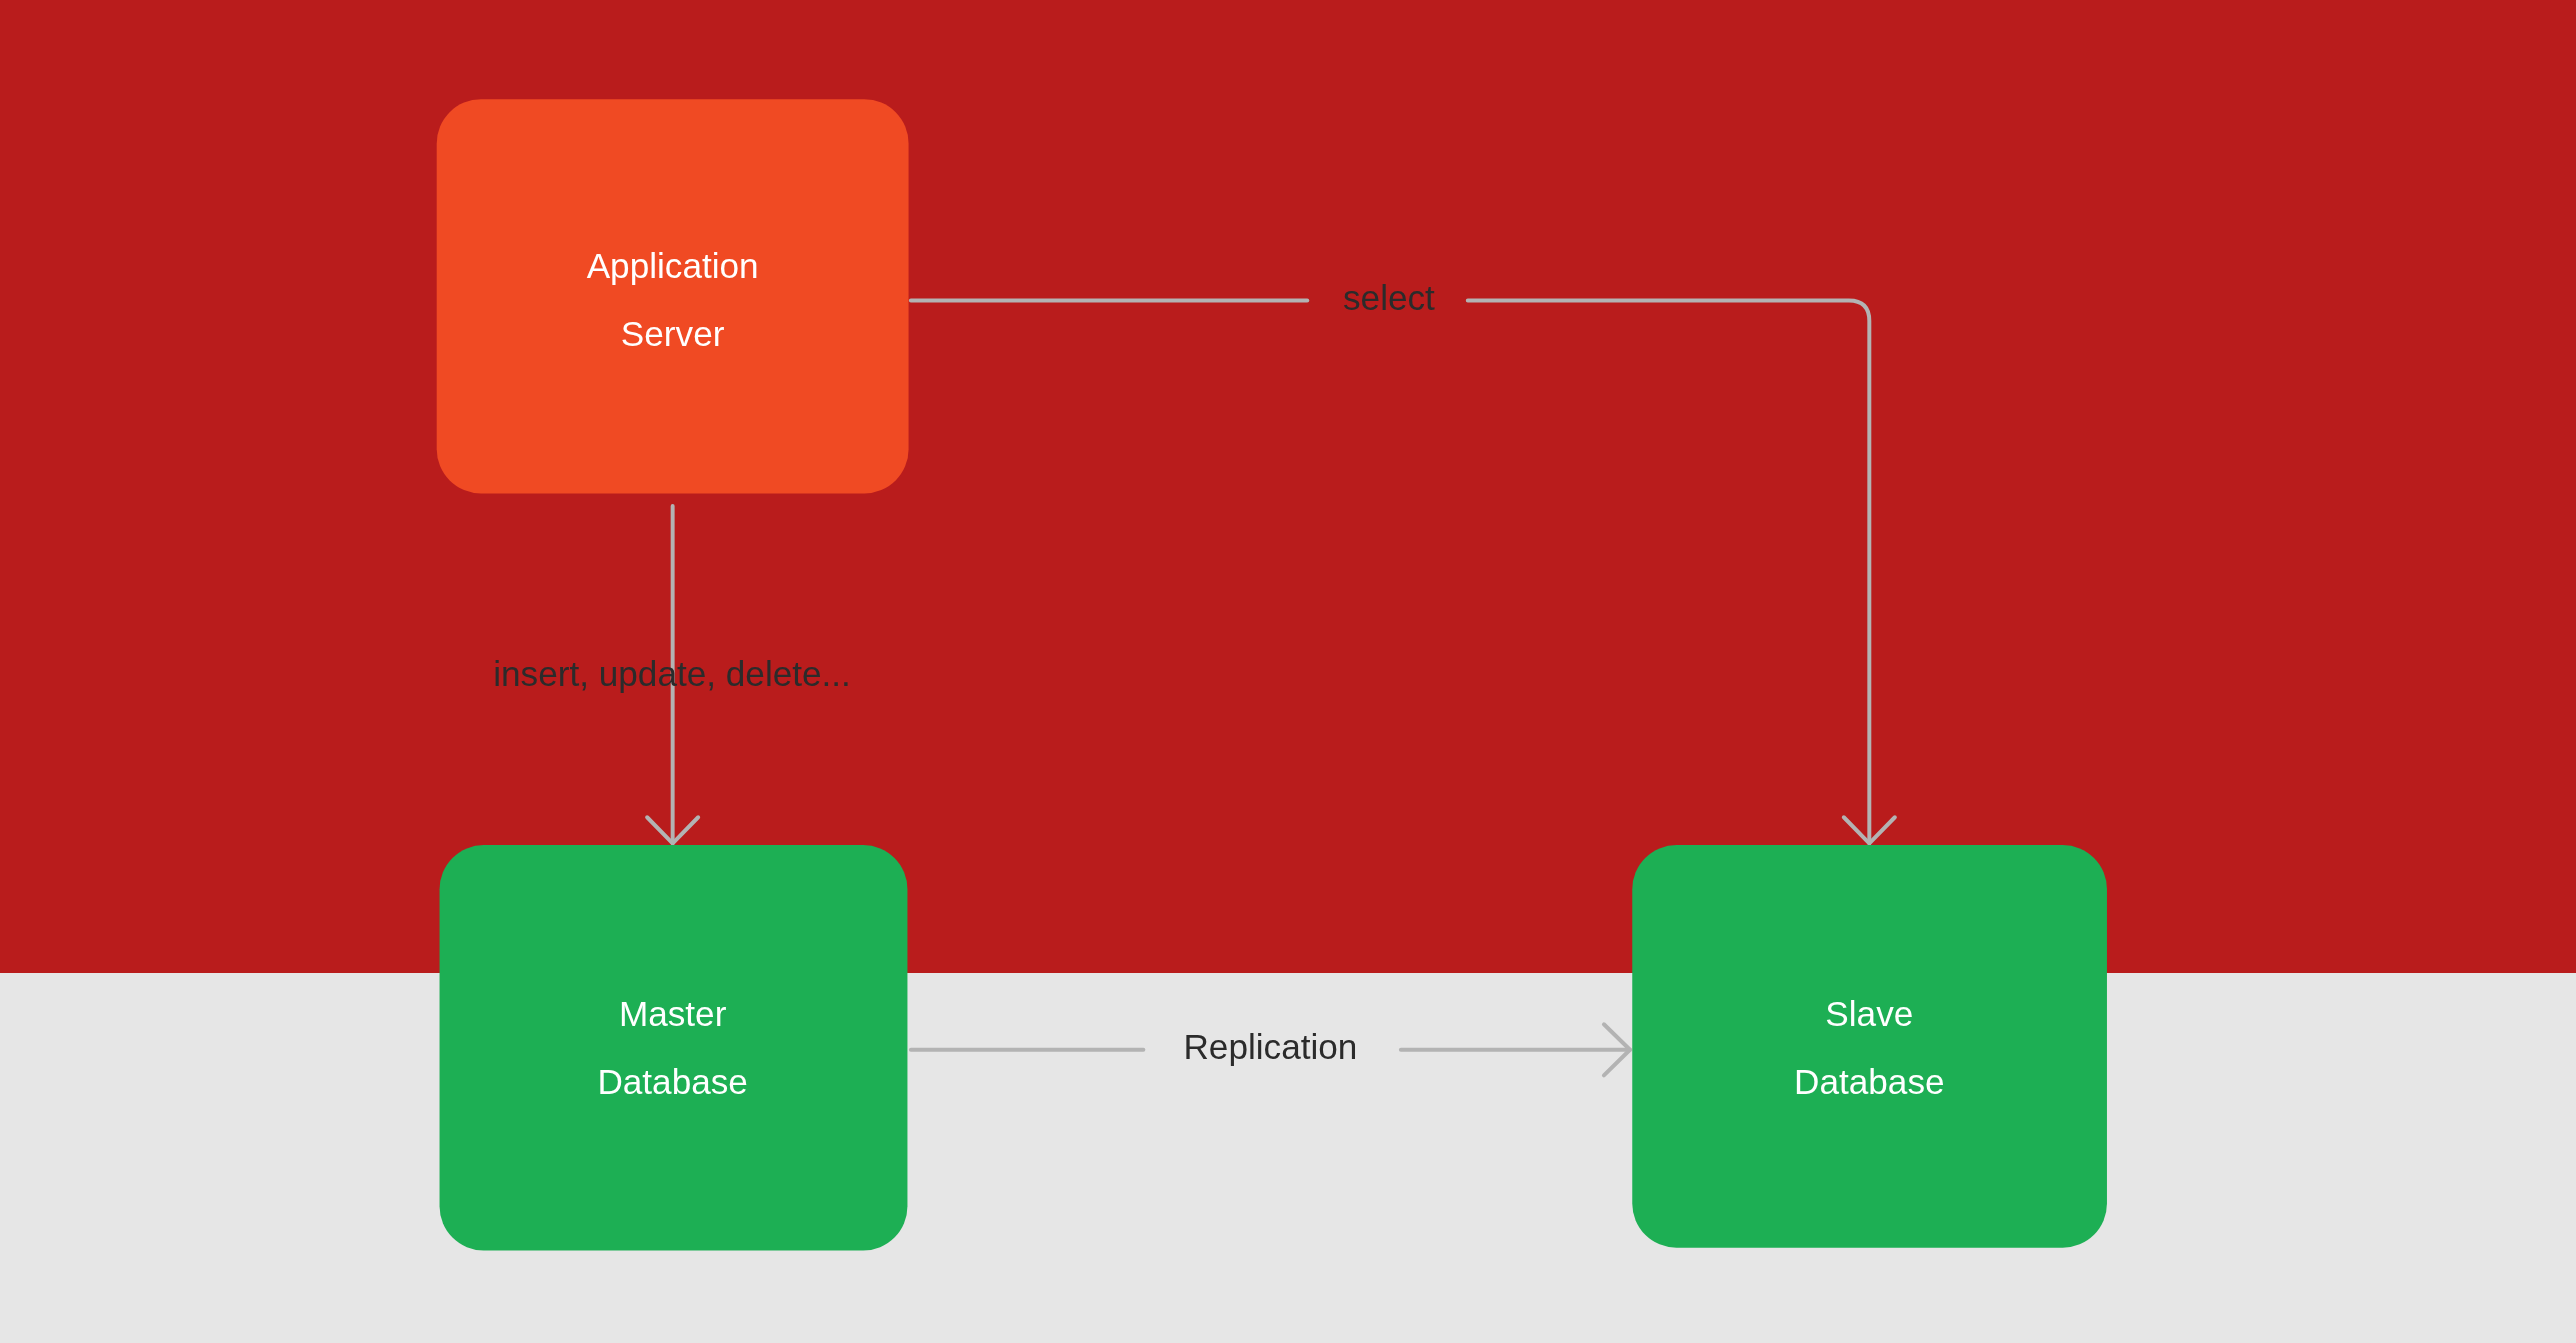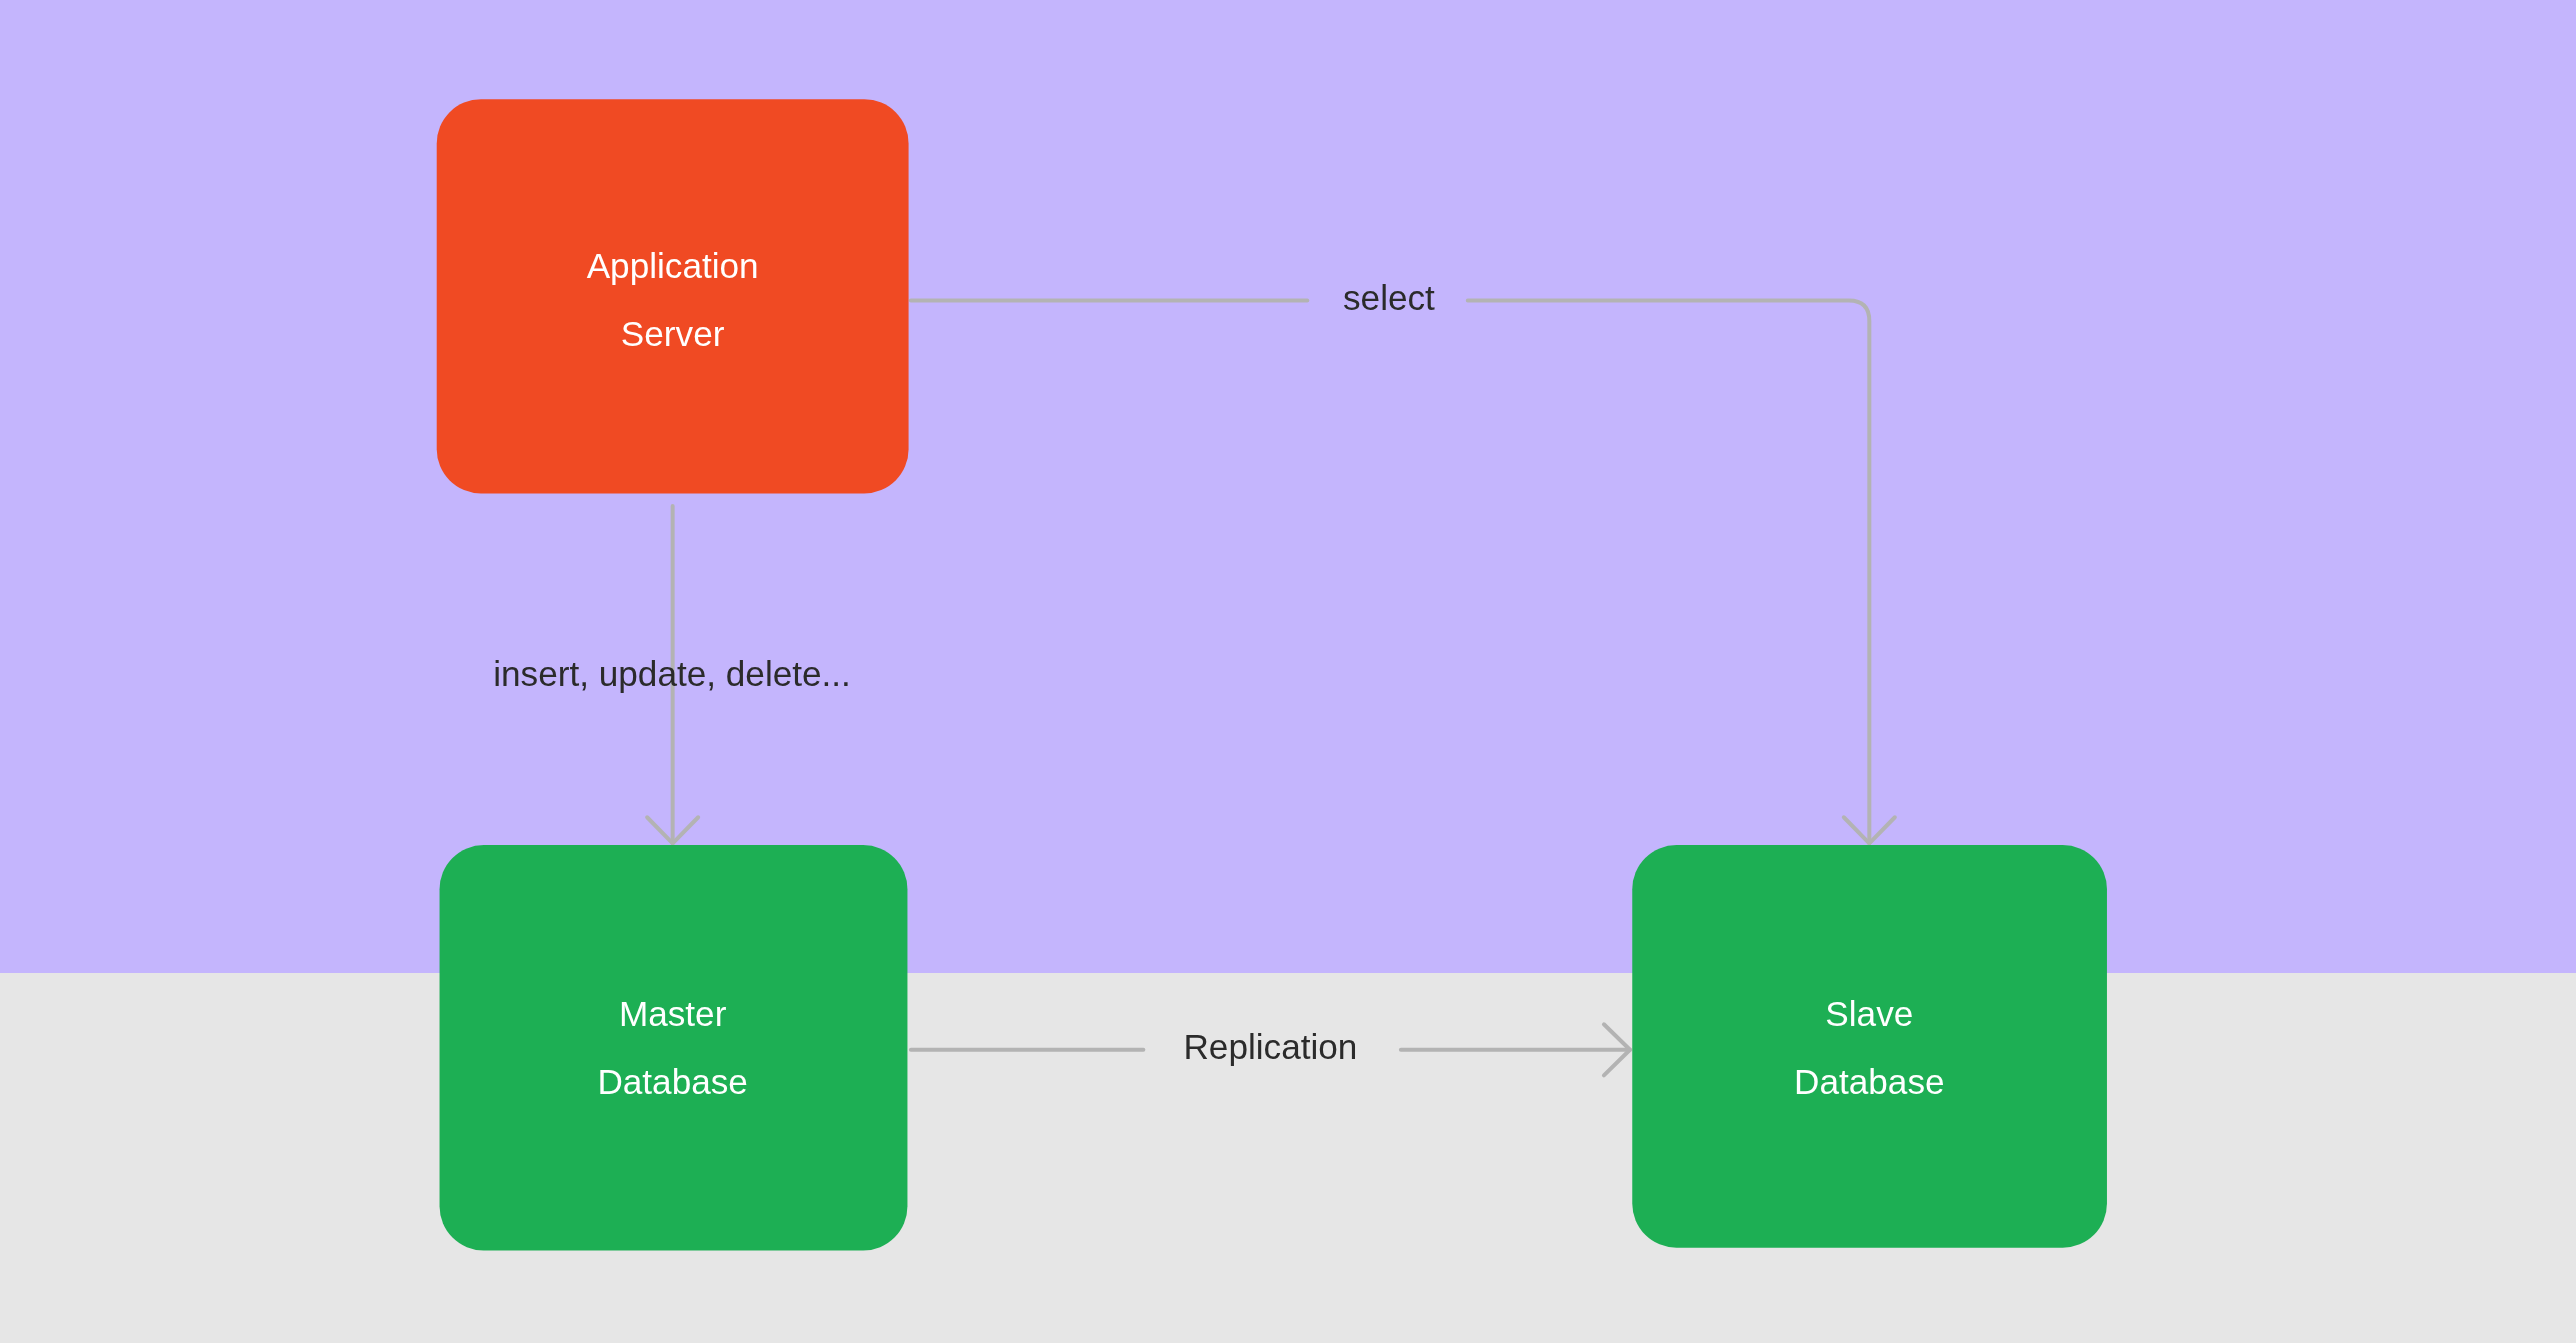--- a/index.html
+++ b/index.html
@@ -10,21 +10,21 @@
   body {
     width: 2576px;
     height: 1343px;
     overflow: hidden;
     font-family: "Liberation Sans", sans-serif;
   }
   #diagram-root {
     position: relative;
     width: 2576px;
     height: 973px;
-    background: #c4b5fd;
+    background: #b91c1c;
   }
   svg.diagram-canvas {
     position: absolute;
     top: 0;
     left: 0;
     width: 2576px;
     height: 1343px;
     display: block;
   }
   .node-label {

